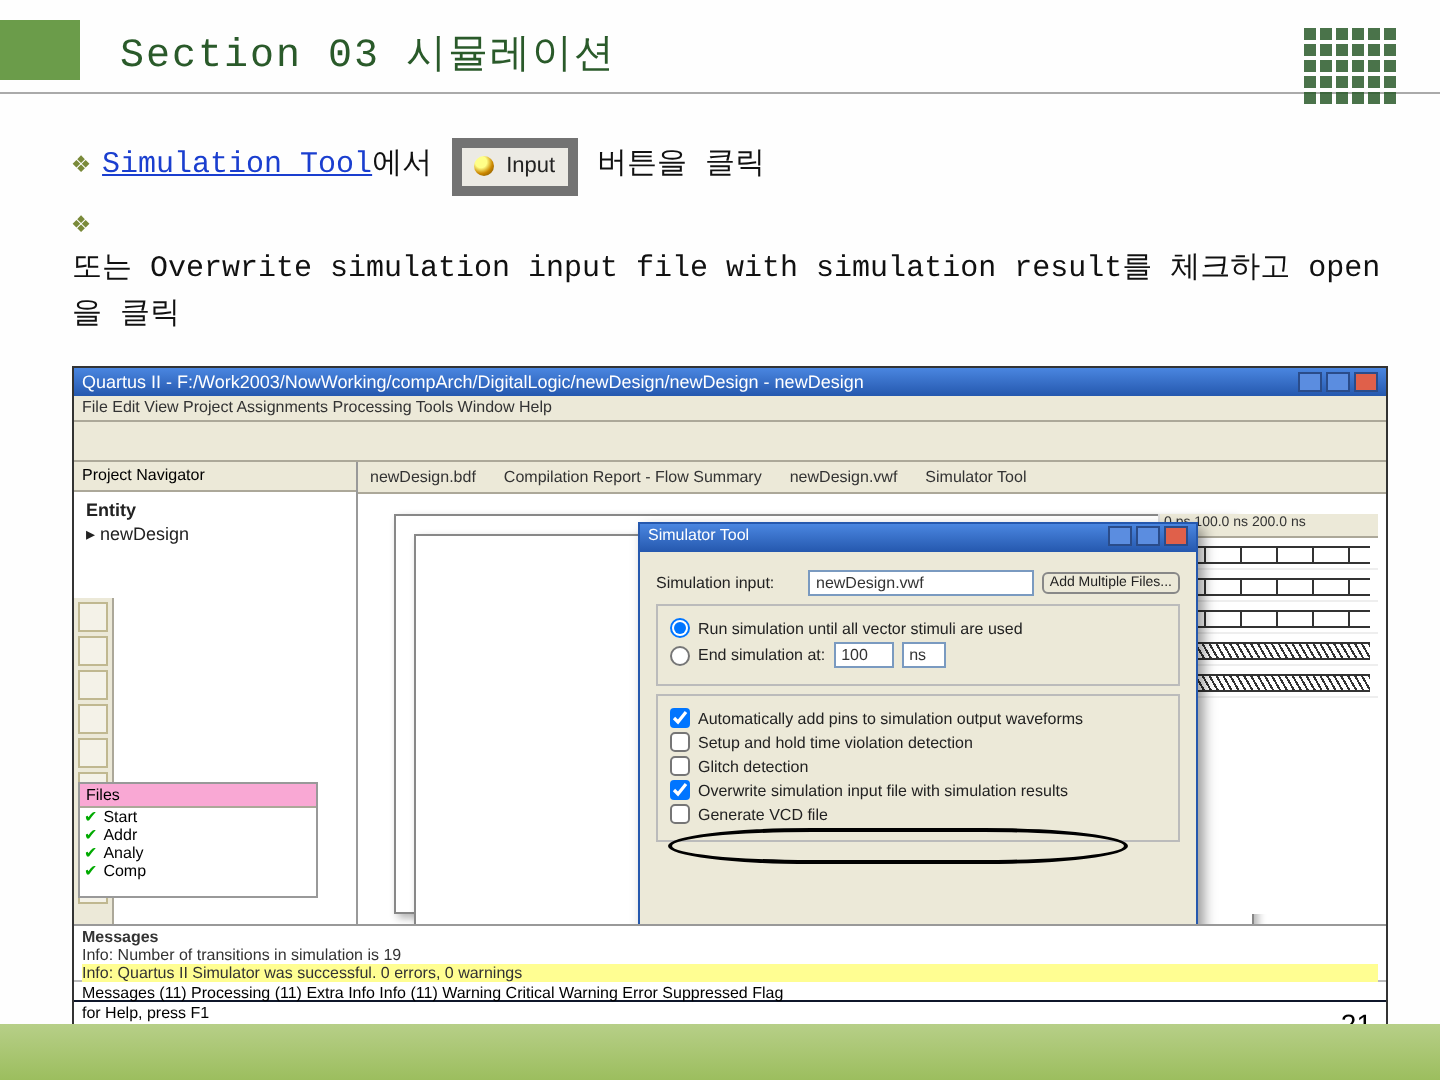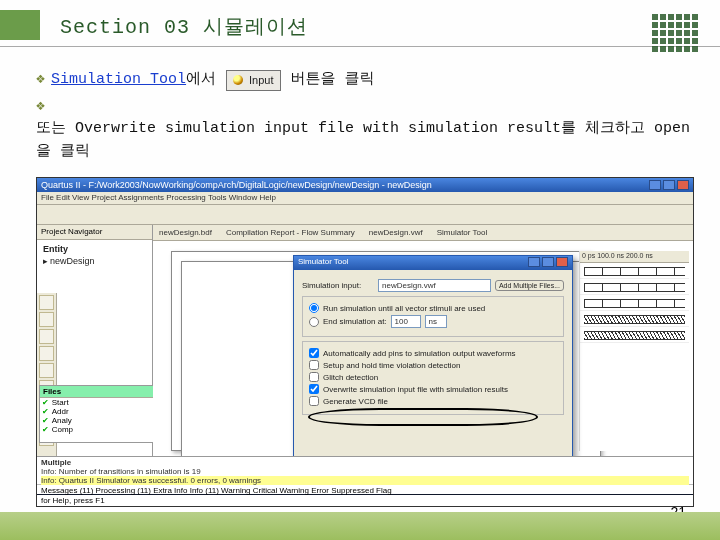--- a/index.html
+++ b/index.html
@@ -48,21 +48,21 @@
     padding: 22px 22px 0 36px;
     font-size: 15px;
     color: #111;
     font-family: "Courier New", "Malgun Gothic", monospace;
   }
   .bullet { margin-bottom: 4px; line-height: 1.5; display: flex; flex-wrap: wrap; align-items: center; }
   .dia { color: #7a8a3a; margin-right: 6px; font-size: 15px; }
   .link { color: #1a3ecf; text-decoration: underline; }
   .inputbtn {
     display: inline-flex; align-items: center;
-    background: #eceae4; border: 1px solid #737373;
+    background: #eceae4; border: 5px solid #737373;
     font-size: 11px; padding: 1px 6px; margin: 0 10px;
     font-family: Arial, sans-serif;
     color: #222;
   }
   .inputbtn .dot {
     width: 10px; height: 10px; border-radius: 50%;
     background: radial-gradient(circle at 35% 30%, #ff8 0 30%, #c80 60%, #640 100%);
     margin-right: 6px;
   }
   
@@ -84,27 +84,27 @@
     font-size: 9px;
     display: flex; align-items: center; justify-content: space-between;
   }
   .winctl { display: flex; gap: 2px; }
   .winctl span { width: 12px; height: 10px; background: #5b8de0; border: 1px solid #2a4c8a; }
   .winctl span.red { background: #e0604a; }
   .menubar { height: 13px; background: #ece9d8; border-bottom: 1px solid #aca899; color: #333; padding: 1px 4px; font-size: 8px; }
   .toolbar { height: 20px; background: #ece9d8; border-bottom: 1px solid #aca899; display: flex; align-items: center; gap: 4px; padding: 2px 3px; }
   .tbtn { width: 16px; height: 16px; background: #ece9d8; border: 1px solid #ece9d8; }
   .mainarea { display: flex; height: 232px; }
-  .leftp { width: 116px; background: #fff; border-right: 1px solid #999; position: relative; }
+  .leftp { width: 142px; background: #fff; border-right: 1px solid #999; position: relative; }
   .lefttabs { height: 15px; background: #ece9d8; border-bottom: 1px solid #aca899; font-size: 8px; padding: 2px 4px; display:flex; gap:6px;}
   .proj { font-size: 9px; padding: 4px 6px; color: #222; line-height: 1.3;}
   .toolstrip { position:absolute; left:0; top:68px; width:20px; bottom:0; background:#ece9d8; border-right:1px solid #aca899; display:flex; flex-direction:column; gap:2px; padding:2px; }
   .toolstrip i { width:15px; height:15px; background:#f4f2e8; border:1px solid #c0b890; }
   .filesbox { position:absolute; left:2px; top:160px; width:120px; height:58px; background:#fff; border:1px solid #999; font-size:8px; }
-  .filesbox .ttl { background:#86efac; border-bottom:1px solid #aca899; padding:1px 3px; font-weight:bold; }
+  .filesbox .ttl { background:#f9a8d4; border-bottom:1px solid #aca899; padding:1px 3px; font-weight:normal; }
   .filesbox .row { display:flex; align-items:center; gap:3px; padding:0 2px; }
   .filesbox .row::before { content:"✔"; color:#0a0; font-size:8px; }
   .centerp { flex: 1; background: #fff; position: relative; }
   .tabrow { height:16px; background:#ece9d8; border-bottom:1px solid #aca899; display:flex; gap:14px; padding:2px 6px; font-size:8px; color:#333; }
   .tabitem { display:flex; align-items:center; gap:3px; }
   .pane {
     background: #fff;
     position: absolute;
     left: 18px; top: 26px;
     width: 420px; height: 200px;
@@ -359,21 +359,21 @@
               </span>
           </div>
           <div class="circ c1"></div>
           <div class="circ c2"></div>
         </div>
       </div>
     </div>
 
     <div class="bottompanes">
       <div class="bp1">
-        <div style="font-weight:bold">Multiple</div>
+        <div style="font-weight:bold">Messages</div>
         <div>Info: Number of transitions in simulation is 19</div>
         <div class="hl">Info: Quartus II Simulator was successful. 0 errors, 0 warnings</div>
       </div>
       <div class="bp2">Messages (11)   Processing (11)   Extra Info   Info (11)   Warning   Critical Warning   Error   Suppressed   Flag</div>
       <div class="bp3">for Help, press F1</div>
     </div>
   </div>
 
   <div class="pagenum">21</div>
   <div class="footer"></div>

